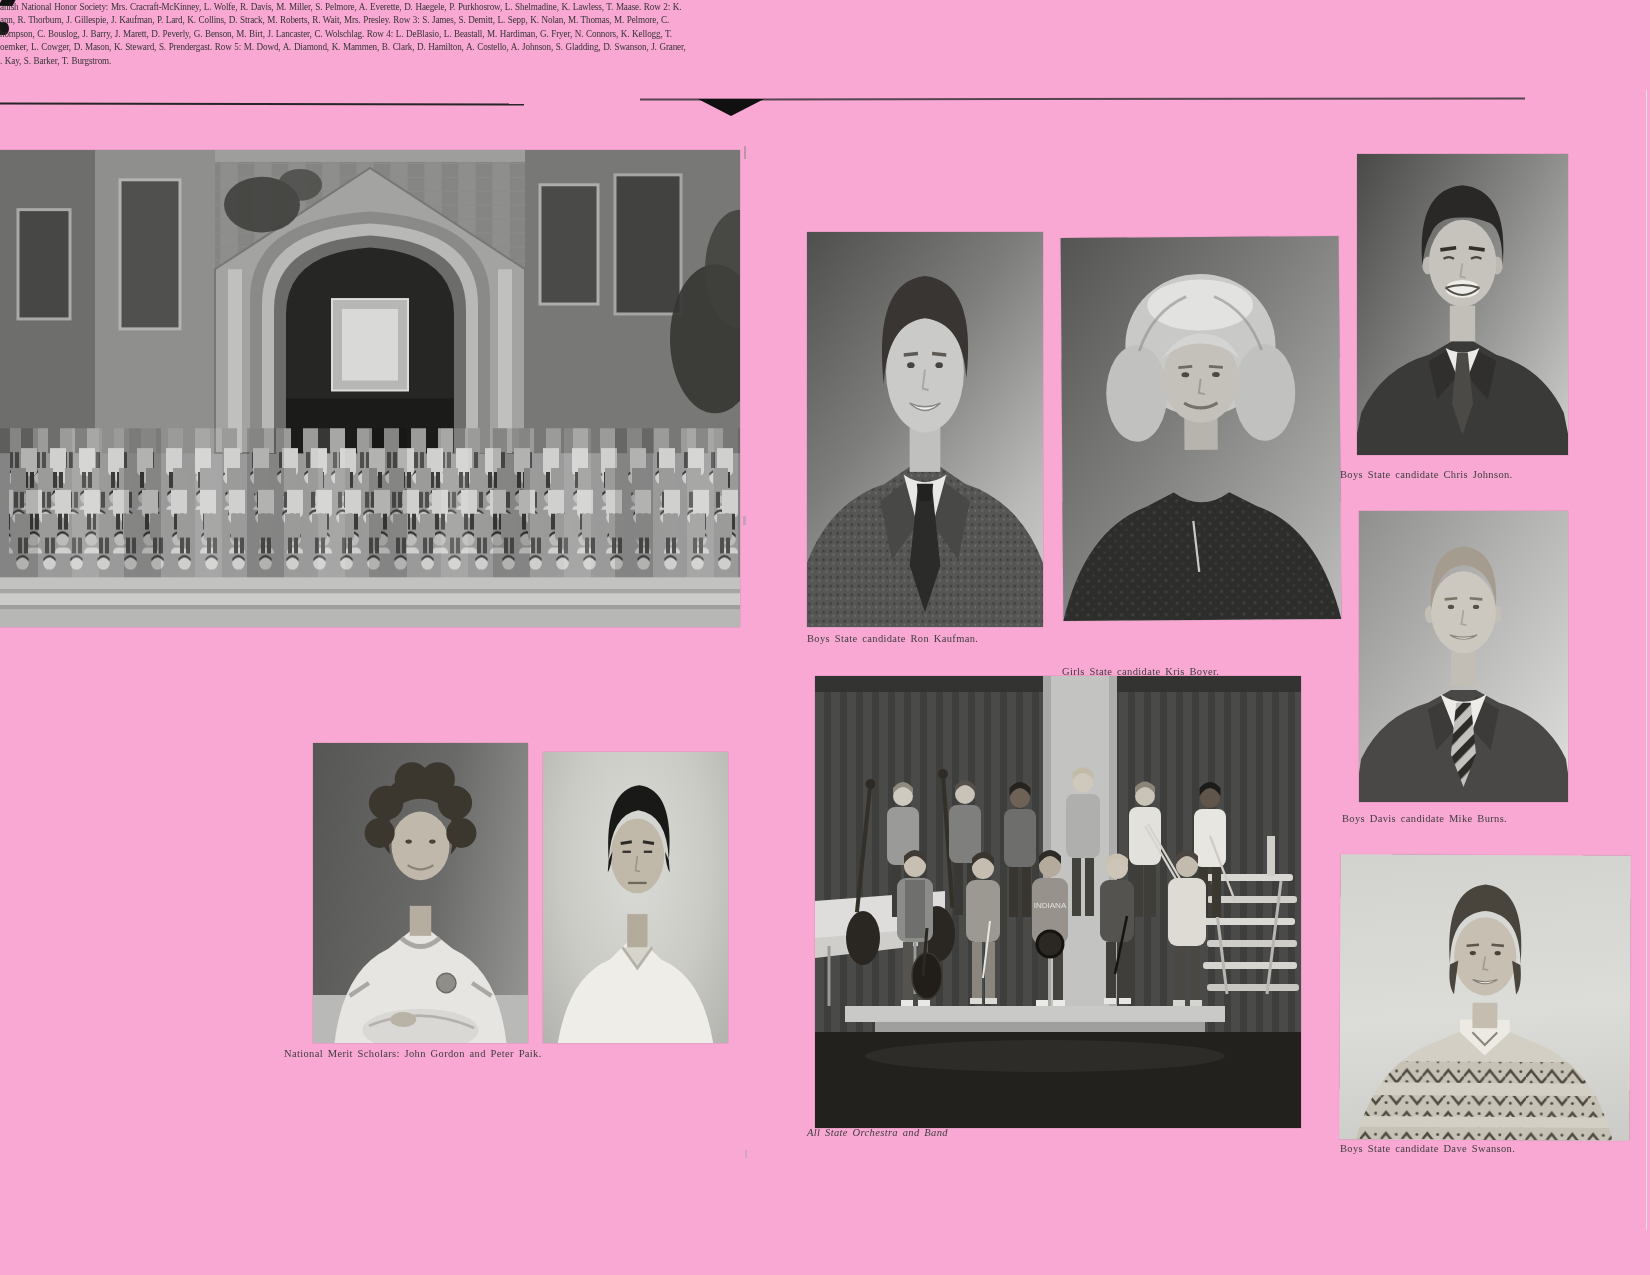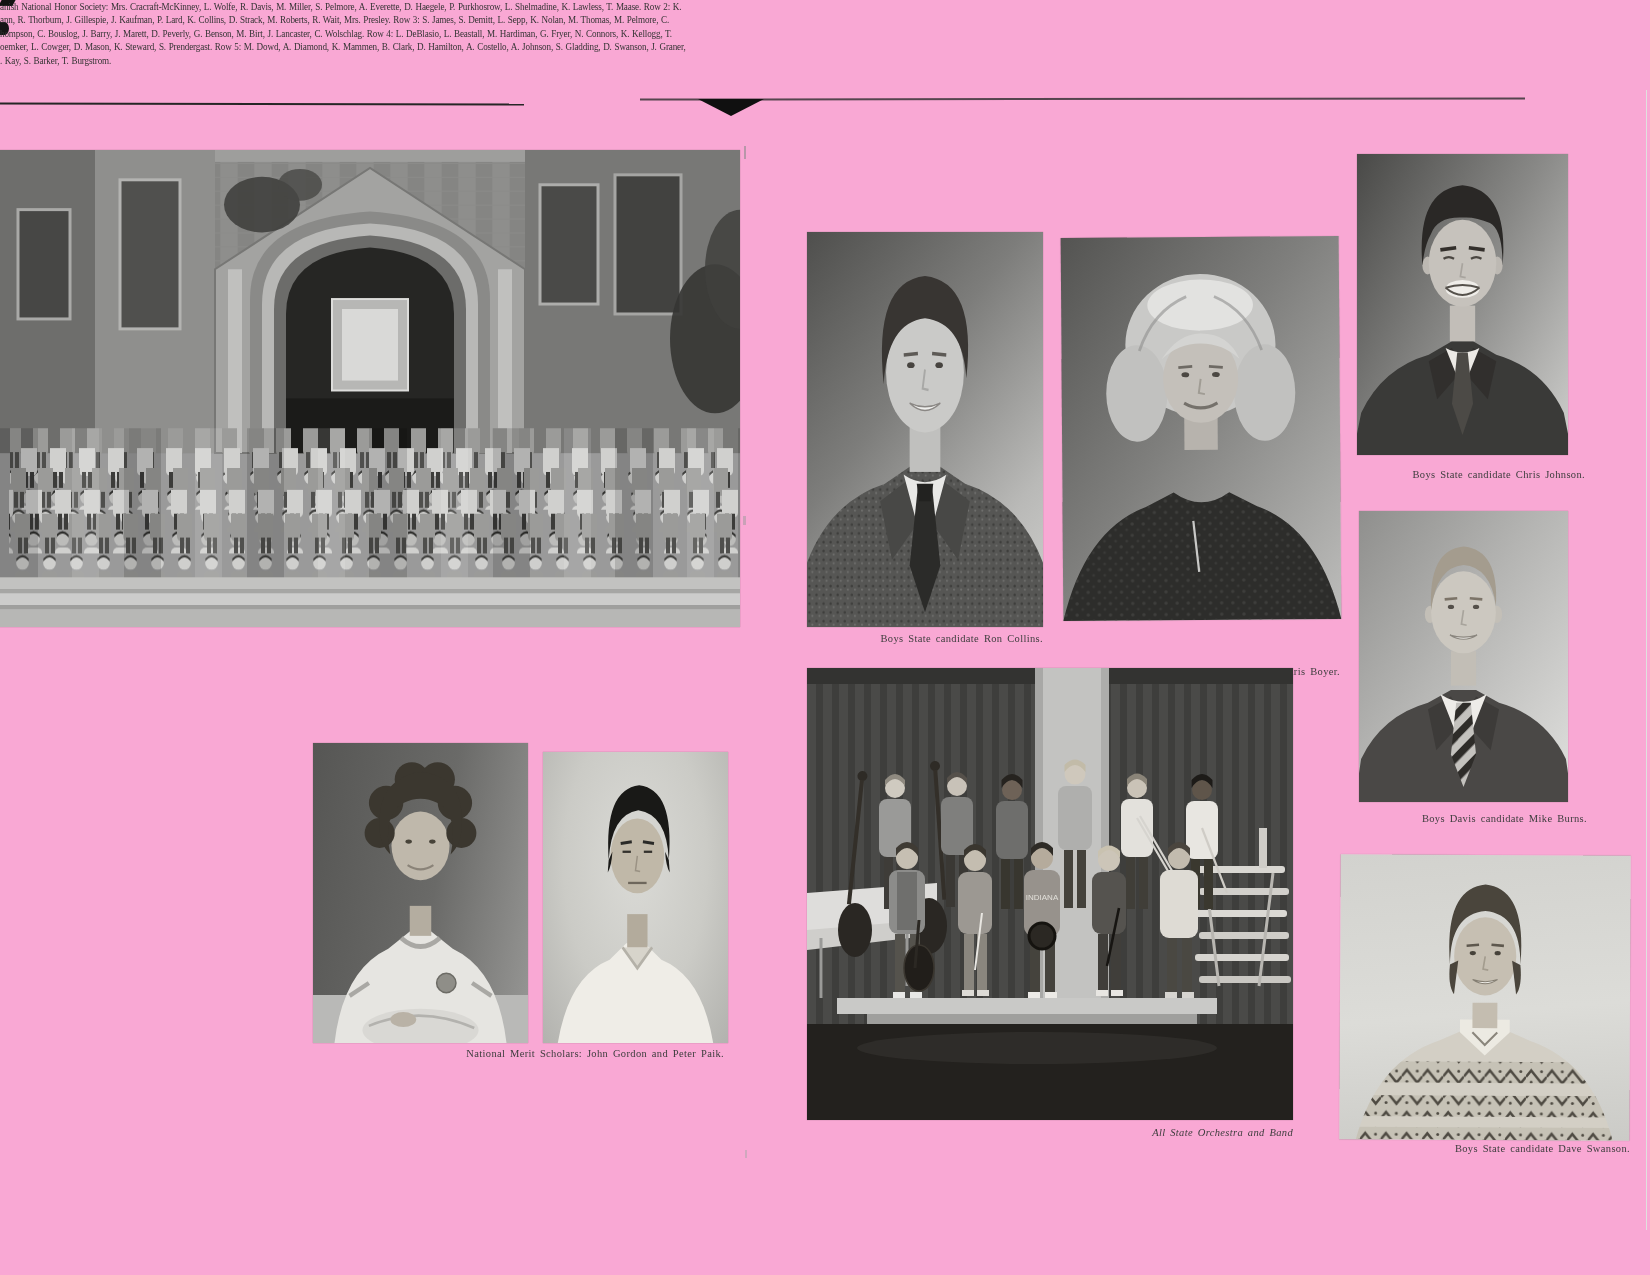--- a/index.html
+++ b/index.html
@@ -4,21 +4,21 @@
 <style>
   html,body{margin:0;padding:0;background:#e8e8e6;}
   .page{
     position:relative;width:1650px;height:1275px;margin:0 auto;
     background:#f9a8d4;overflow:hidden;
     font-family:"Liberation Serif", serif;color:#3a3a3a;
   }
   .photo{position:absolute;overflow:hidden;background:#9a9a9a;box-shadow:0 0 1px rgba(0,0,0,.35);}
   .photo svg{display:block;width:100%;height:100%;}
   .cap{
-    position:absolute;text-align:right;color:#3d3d3d;
+    position:absolute;text-align:left;color:#3d3d3d;
     font-size:10.5px;letter-spacing:.35px;word-spacing:1.8px;white-space:nowrap;
   }
   .groupcap{
     position:absolute;left:0;top:642;width:800px;text-align:left;color:#333;
     font-size:9.8px;line-height:13.4px;letter-spacing:-.15px;word-spacing:.6px;
     transform:scaleX(.93);transform-origin:0 0;
   }
   .groupcap div{white-space:nowrap;overflow:hidden;}
   
   .art{position:absolute;}
@@ -237,21 +237,21 @@
       <ellipse cx="44.5" cy="48.5" rx="1.4" ry=".9" fill="#4c4843"></ellipse>
       <ellipse cx="55.5" cy="48.5" rx="1.4" ry=".9" fill="#4c4843"></ellipse>
       <path d="M50 50 L49.3 55 L51.5 55.4" stroke="#a09c94" stroke-width=".7" fill="none"></path>
       <path d="M44 58.5 Q50 62 56 58.5" stroke="#75716b" fill="none" stroke-width="1.1"></path>
       <path d="M0 135 Q8 103 30 95 L40 90 Q50 97 60 90 L70 95 Q92 103 100 135 Z" fill="#2d2d2b"></path>
       <path d="M0 135 Q8 103 30 95 L40 90 Q50 97 60 90 L70 95 Q92 103 100 135 Z" fill="url(#sw-kris)" opacity=".6"></path>
       <path d="M47 100 L49 118" stroke="#c9c9c7" stroke-width=".8"></path>
     </svg>
   </figure>
 
-  <div class="cap" style="left:807px;top:633px;width:236px;">Boys State candidate Ron Collins.</div>
+  <div class="cap" style="left:807px;top:633px;width:236px;">Boys State candidate Ron Kaufman.</div>
   <div class="cap" style="left:1062px;top:666px;width:278px;">Girls State candidate Kris Boyer.</div>
 
   <figure class="photo bg-chris" style="left:1357px;top:154px;width:211px;height:301px;margin:0;">
     <svg viewBox="0 0 100 135" preserveAspectRatio="none">
       <path d="M-2 135 L2 116 Q12 96 34 90 L45 84 55 84 66 90 Q88 96 98 116 L102 135 Z" fill="#3a3a38"></path>
       <path d="M45 87 L50 97 L38 110 L34 93 Z" fill="#312f2d"></path>
       <path d="M55 87 L50 97 L62 110 L66 93 Z" fill="#312f2d"></path>
       <path d="M42 87 L50 106 L58 87 Q50 91 42 87 Z" fill="#eceae6"></path>
       <path d="M47.5 89 L52.5 89 L55 112 L50 126 L45 112 Z" fill="#4c4a46"></path>
       <rect x="44" y="68" width="12" height="16" fill="#c2beb8"></rect>
@@ -328,21 +328,21 @@
       <path d="M61 43 L67 42.5" stroke="#5e584e" stroke-width="1.2"></path>
       <path d="M73 42.5 L79 43" stroke="#5e584e" stroke-width="1.2"></path>
       <ellipse cx="64" cy="46.5" rx="1.5" ry="1" fill="#46423a"></ellipse>
       <ellipse cx="76" cy="46.5" rx="1.5" ry="1" fill="#46423a"></ellipse>
       <path d="M70 48 L69 54 L71.5 54.5" stroke="#a39c8e" stroke-width=".8" fill="none"></path>
       <path d="M64 59 Q70 63 76 59 Q70 61 64 59 Z" fill="#efede7" stroke="#847e72" stroke-width=".5"></path>
     </svg>
   </figure>
   <div class="cap" style="left:1340px;top:1143px;width:290px;">Boys State candidate Dave Swanson.</div>
 
-  <figure class="photo" style="left:807px;top:668px;width:486px;height:452px;margin:0;">
+  <figure class="photo" style="left:807px;top:668px;width:486px;height:452px;margin:8px;">
     <svg viewBox="0 0 486 452" preserveAspectRatio="none">
       <defs>
         <pattern id="curt" width="16" height="20" patternUnits="userSpaceOnUse">
           <rect width="9" height="20" fill="#4a4a48"></rect>
           <rect x="9" width="7" height="20" fill="#3e3e3c"></rect>
         </pattern>
       </defs>
       <rect x="0" y="0" width="486" height="360" fill="url(#curt)"></rect>
       <rect x="0" y="0" width="486" height="16" fill="#333331"></rect>
 

